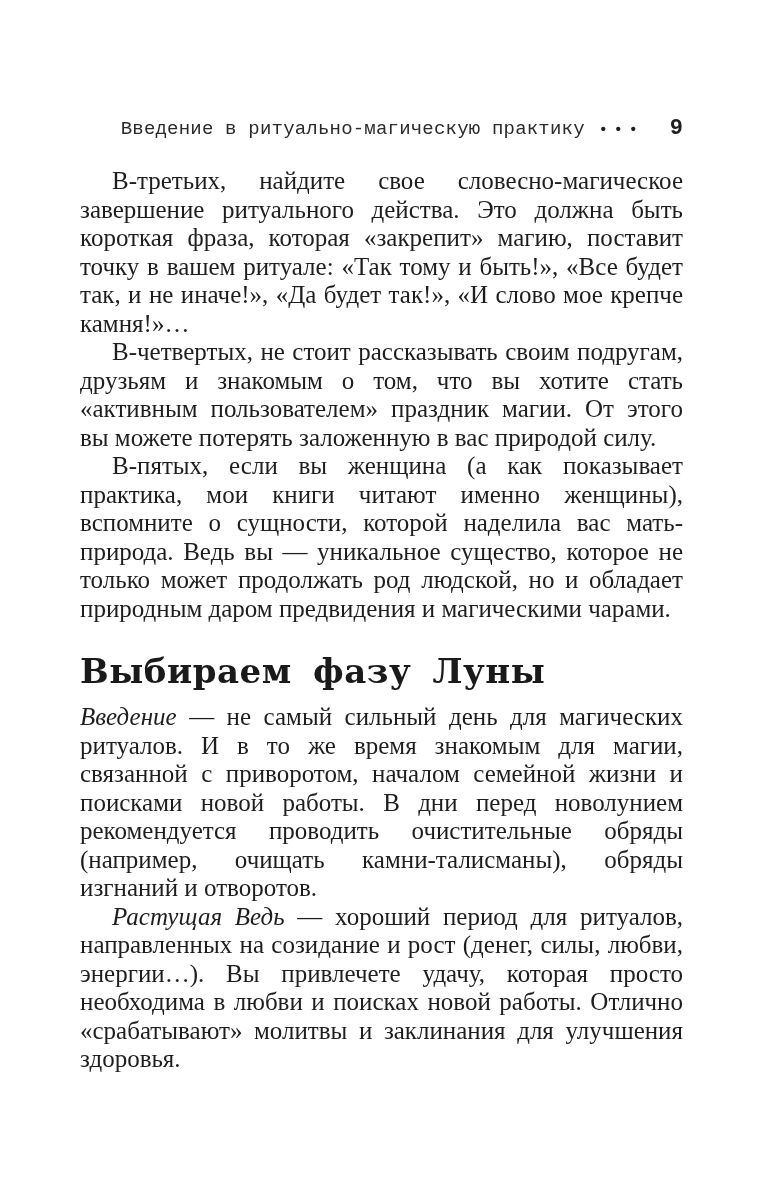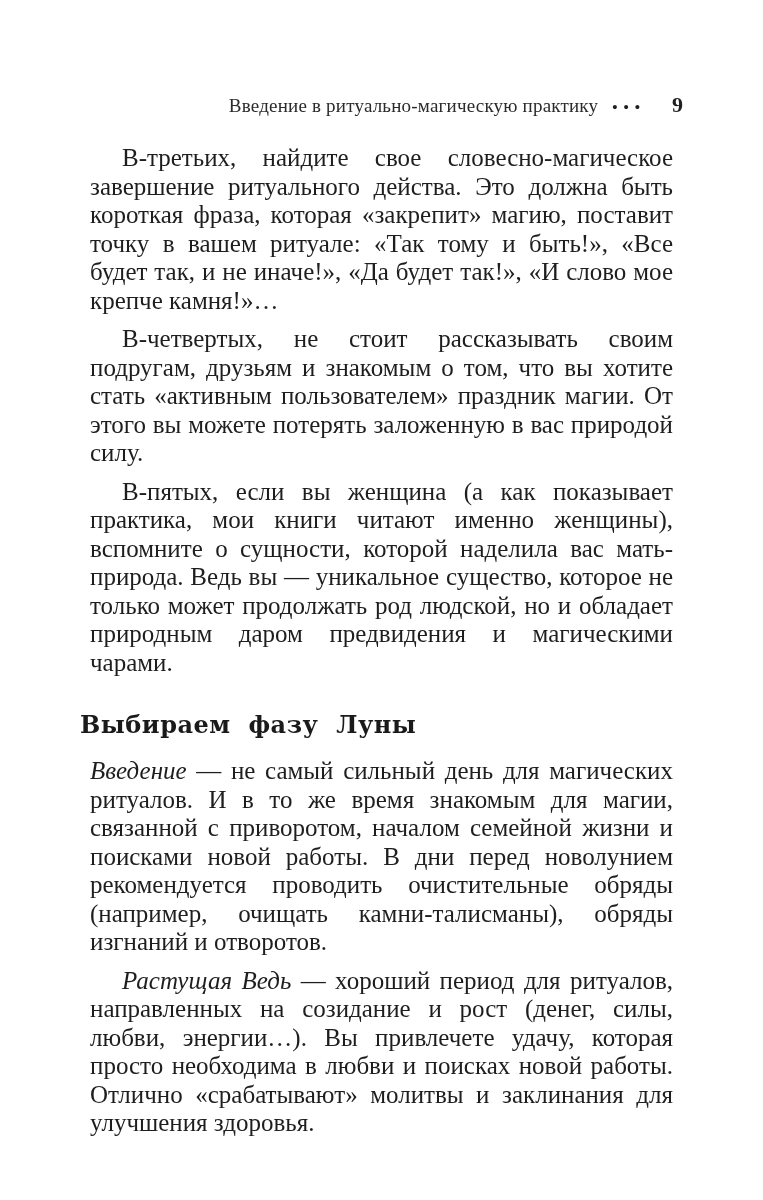--- a/index.html
+++ b/index.html
@@ -15,25 +15,26 @@
     overflow: hidden;
     box-sizing: border-box;
     padding: 92px 80px 0 80px;
     color: #1f1f1f;
   }
   
   .running-head {
     display: flex;
     justify-content: flex-end;
     align-items: baseline;
-    font-family: Liberation Serif, serif;
+    font-family: Liberation Mono, monospace;
     font-size: 19px;
     color: #2b2b2b;
     margin-bottom: 26px;
     white-space: nowrap;
+    margin-top: 24px;
   }
   .running-title {
     letter-spacing: 0.2px;
   }
   .head-dots {
     font-size: 15px;
     font-weight: bold;
     letter-spacing: 6px;
     margin-left: 14px;
     color: #1f1f1f;
@@ -46,34 +47,34 @@
   }
   
   .text-block {
     font-family: "Liberation Serif", "DejaVu Serif", serif;
     font-size: 25px;
     line-height: 28.5px;
     text-align: justify;
     color: #1e1e1e;
   }
   .text-block p {
-    margin: 10px;
+    margin: 0;
     padding: 0;
   }
   p.indent {
     text-indent: 32px;
   }
   .lead-italic {
     font-style: italic;
   }
   
   .section-heading {
     font-family: "DejaVu Serif", "Liberation Serif", serif;
     font-weight: bold;
-    font-size: 24px;
+    font-size: 34px;
     line-height: 36px;
     letter-spacing: 0.5px;
     word-spacing: 9px;
     color: #1a1a1a;
     margin: 30px 0 14px 0;
     text-align: left;
   }
 </style>
 </head>
 <body>

